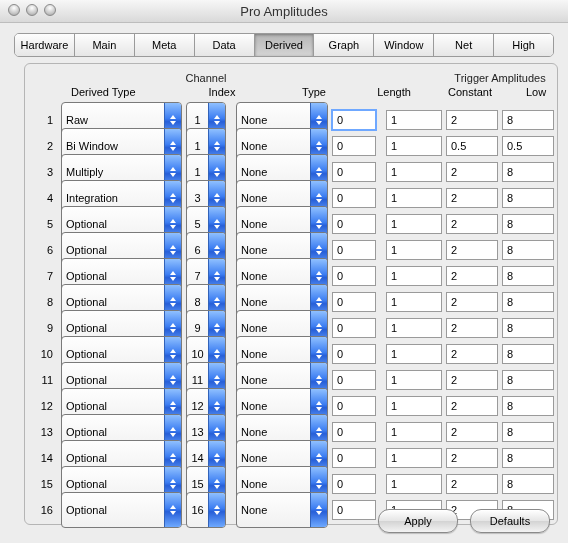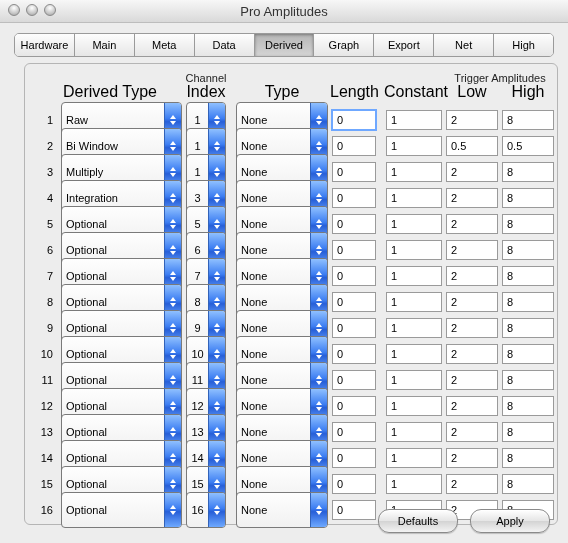--- a/index.html
+++ b/index.html
@@ -86,22 +86,23 @@
   #hdr-derived { text-align: left; padding-left: 4px; }
   #hdr-channel { text-align: center; }
   #hdr-avg-group { grid-column: 5 / span 2; }
   #hdr-trig-group { grid-column: 9 / span 2; }
 
   .headers2 {
     display: grid;
     grid-template-columns: 22px 125px 44px 6px 96px 48px 6px 60px 56px 56px;
     align-items: end;
     margin: 0 12px 4px 12px;
-    font-size: 16px;
+    font-size: 11px;
     text-align: center;
+    gap: 8px;
   }
 
   .grid {
     margin: 0 12px;
     position: relative;
   }
   .row {
     display: grid;
     grid-template-columns: 22px 125px 44px 6px 96px 48px 6px 60px 56px 56px;
     gap: 0;
@@ -240,21 +241,21 @@
     <div class="title">Pro Amplitudes</div>
   </div>
 
   <div class="tabbar" id="tabbar">
       <div class="tab">Hardware</div>
       <div class="tab">Main</div>
       <div class="tab">Meta</div>
       <div class="tab">Data</div>
       <div class="tab active">Derived</div>
       <div class="tab">Graph</div>
-      <div class="tab">Export</div>
+      <div class="tab">Window</div>
       <div class="tab">Net</div>
       <div class="tab">High</div>
     </div>
 
   <div class="outerframe">
 
     <div class="headers">
       <div></div>
       <div></div>
       <div class="hdr">Channel</div>
@@ -616,17 +617,17 @@
           <div></div>
           <div class="textcell">1</div>
           <div class="textcell">2</div>
           <div class="textcell">8</div>
         </div>
       </div>
 
   </div>
 
   <div class="footer">
+    <div class="aquabtn">Apply</div>
     <div class="aquabtn">Defaults</div>
-    <div class="aquabtn">Apply</div>
   </div>
 
 </div>
 
 </body></html>

